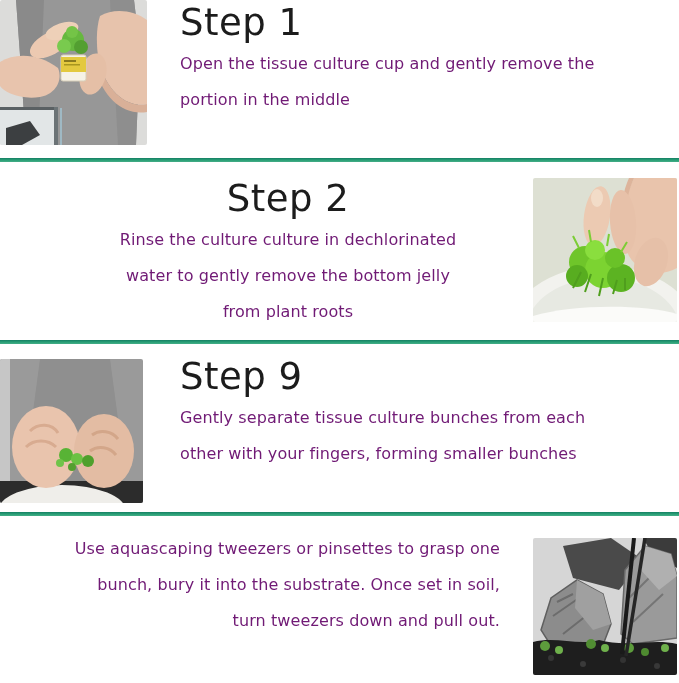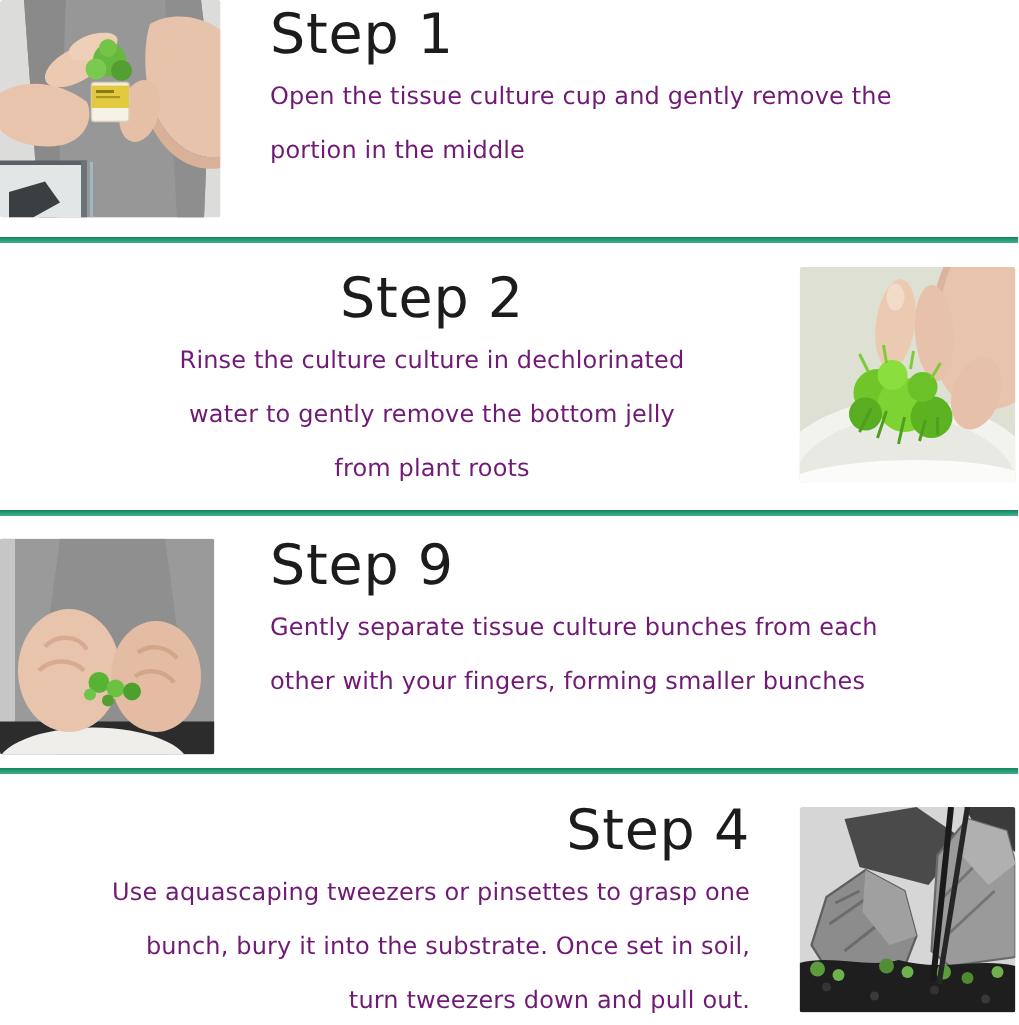--- a/index.html
+++ b/index.html
@@ -180,21 +180,20 @@
       <p class="step-line">Gently separate tissue culture bunches from each</p>
       <p class="step-line">other with your fingers, forming smaller bunches</p>
     </div>
   </section>
 
   <div class="divider" id="divider-3"></div>
 
   
   <section class="step">
     <div class="text-block align-right" id="tb-4">
-      <h2 class="step-title">Step 4</h2>
       <p class="step-line">Use aquascaping tweezers or pinsettes to grasp one</p>
       <p class="step-line">bunch, bury it into the substrate. Once set in soil,</p>
       <p class="step-line">turn tweezers down and pull out.</p>
     </div>
     <div class="photo" id="photo-4" role="img" aria-label="tweezers-planting-in-substrate-between-rocks-photo">
       <svg width="144" height="137" viewBox="0 0 144 137" xmlns="http://www.w3.org/2000/svg">
         <rect width="144" height="137" fill="#d6d6d6"></rect>
 
         <path d="M30 8 L78 0 L110 22 L86 52 L40 40 Z" fill="#4a4a4a"></path>
         <path d="M110 0 L144 0 L144 30 L118 14 Z" fill="#3b3b3b"></path>

